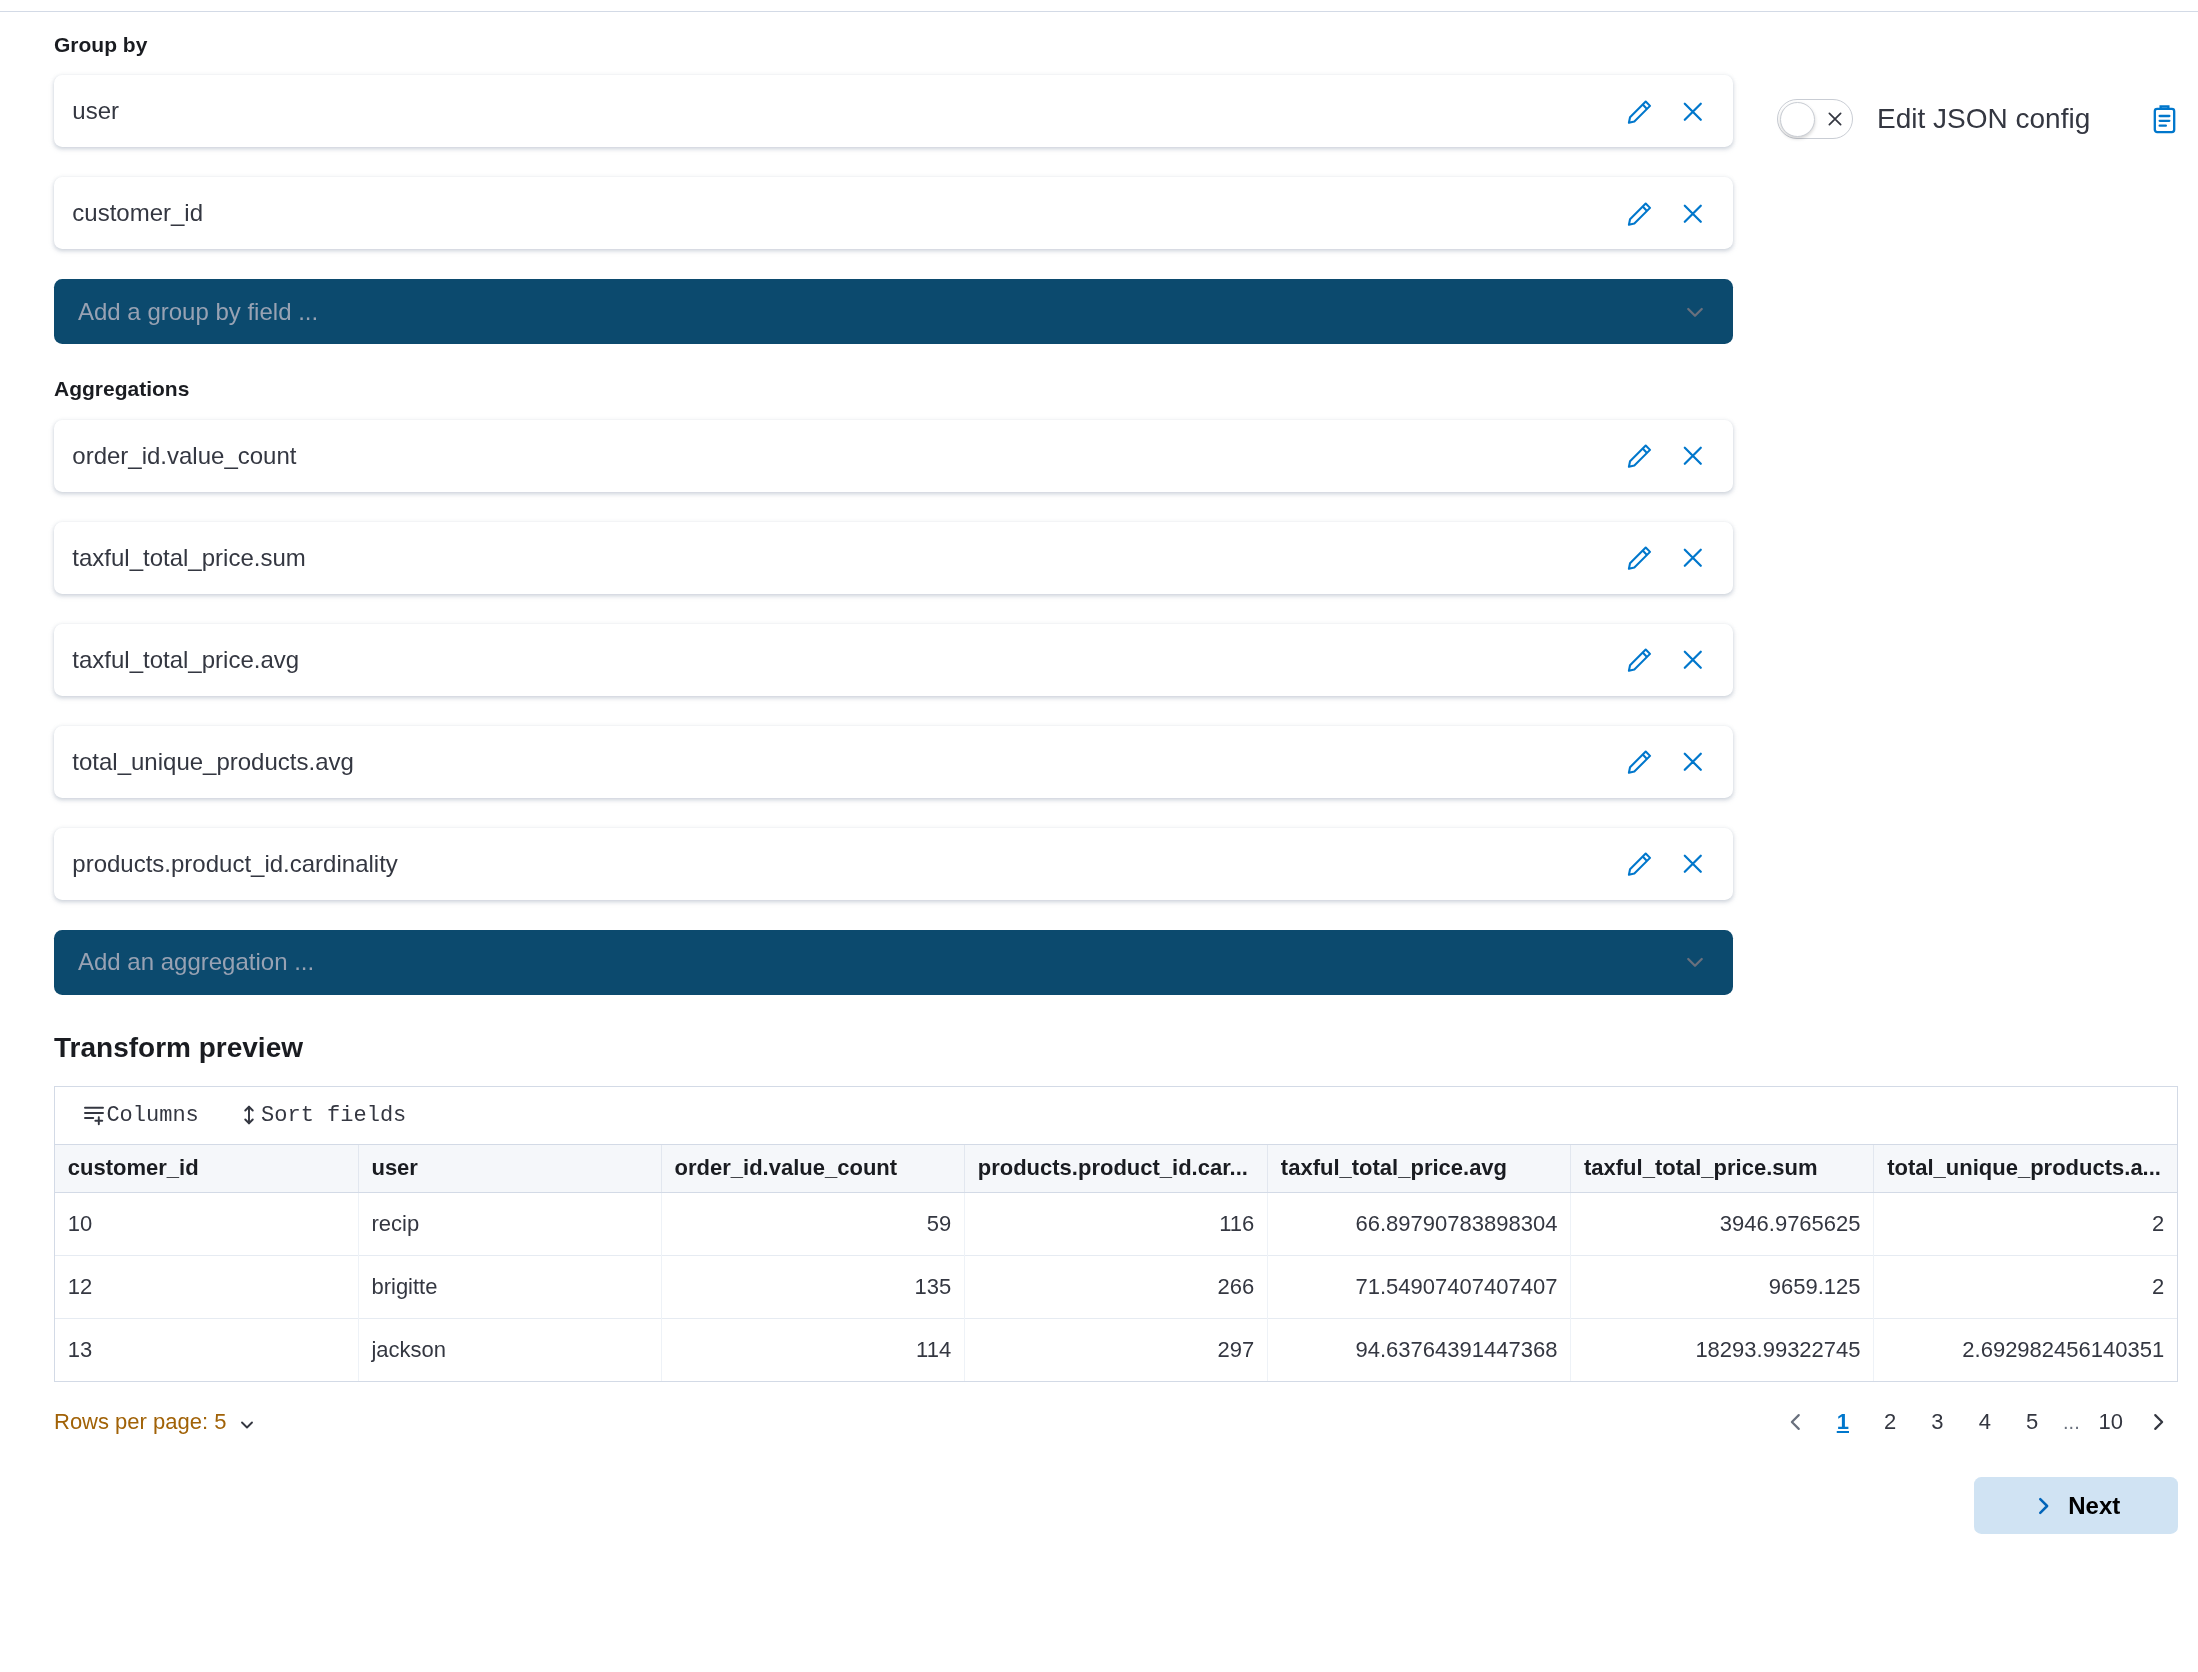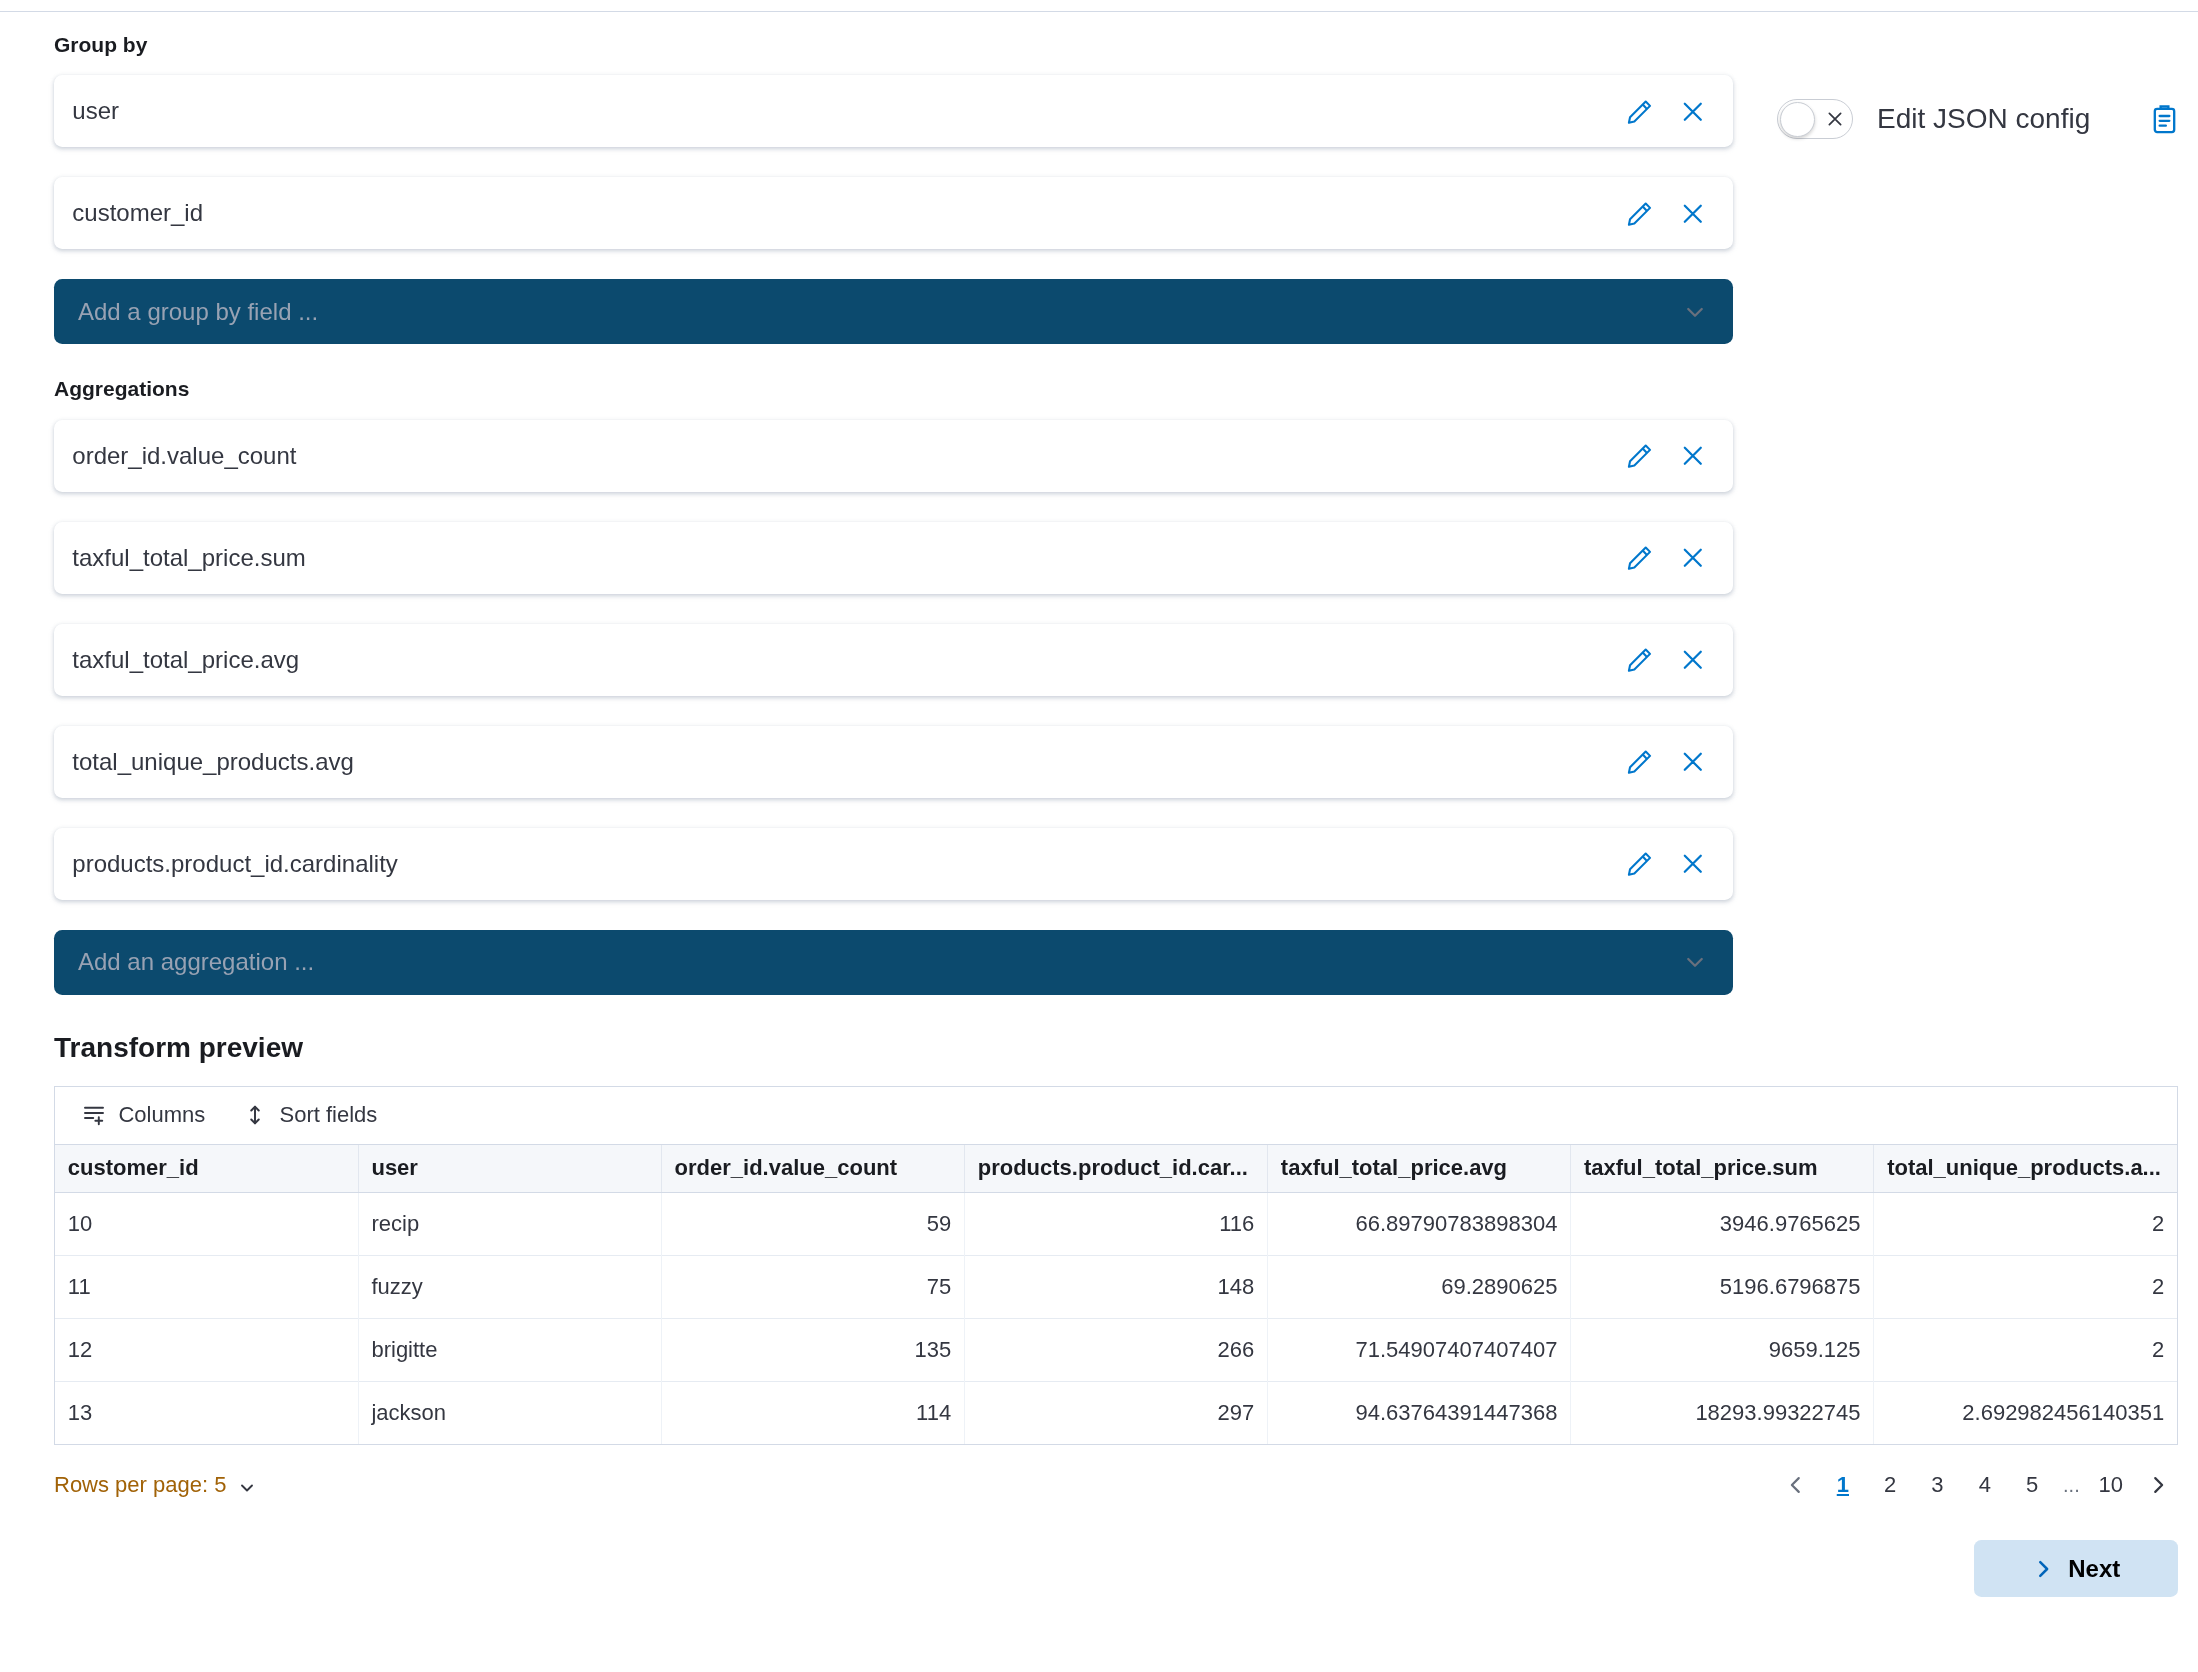--- a/index.html
+++ b/index.html
@@ -18,23 +18,23 @@
   .icon-btn { width:25.6px; height:25.6px; cursor:pointer; display:inline-flex; }
   .icon-btn svg { width:100%; height:100%; }
   .combo { display:flex; align-items:center; justify-content:space-between; height:65px;
            padding:0 25.6px 0 24px; background:#0c4a6e; border-radius:8.2px; cursor:pointer; }
   .combo-placeholder { font-size:24px; color:#98a2b3; }
   .chevron { display:inline-flex; }
   .chevron svg { width:24px; height:24px; }
   .preview-title { font-size:28px; font-weight:700; color:#1a1c21; margin-top:37px; margin-bottom:22px; }
   .table-panel { width:2124px; border:0.9px solid #d3dae6; }
   .toolbar { display:flex; align-items:center; height:57px; padding:0 11px; gap:5.5px; }
-  .toolbar-btn { display:flex; align-items:center; gap:12px; font-size:22px; color:#343741;
+  .toolbar-btn { display:flex; align-items:center; font-size:22px; color:#343741;
                  padding:0 16.4px; height:44px; cursor:pointer; border-radius:5.5px; background:none; border:none;
-                 font-family:Liberation Sans, sans-serif; }
+                 font-family:Liberation Mono, monospace; }
   .toolbar-btn svg { width:24px; height:24px; }
   table { width:100%; border-collapse:collapse; table-layout:fixed; }
   thead th { background:#f5f7fa; font-size:22px; font-weight:700; color:#1a1c21; text-align:left;
              height:48px; padding:0 12.8px; border-top:0.9px solid #d3dae6; border-bottom:0.9px solid #d3dae6;
              border-left:0.9px solid #e2e7ef; white-space:nowrap; overflow:hidden; }
   thead th:first-child { border-left:none; }
   tbody td { font-size:22px; color:#343741; height:63px; padding:0 12.8px;
              border-left:0.9px solid #eef2f7; white-space:nowrap; overflow:hidden; }
   tbody tr + tr td { border-top:0.9px solid #e6ebf2; }
   tbody td:first-child { border-left:none; }
@@ -285,29 +285,20 @@
           <tr>
             <td>10</td>
             <td>recip</td>
             <td class="num">59</td>
             <td class="num">116</td>
             <td class="num">66.89790783898304</td>
             <td class="num">3946.9765625</td>
             <td class="num">2</td>
           </tr>
           <tr>
-            <td>11</td>
-            <td>fuzzy</td>
-            <td class="num">75</td>
-            <td class="num">148</td>
-            <td class="num">69.2890625</td>
-            <td class="num">5196.6796875</td>
-            <td class="num">2</td>
-          </tr>
-          <tr>
             <td>12</td>
             <td>brigitte</td>
             <td class="num">135</td>
             <td class="num">266</td>
             <td class="num">71.54907407407407</td>
             <td class="num">9659.125</td>
             <td class="num">2</td>
           </tr>
           <tr>
             <td>13</td>

